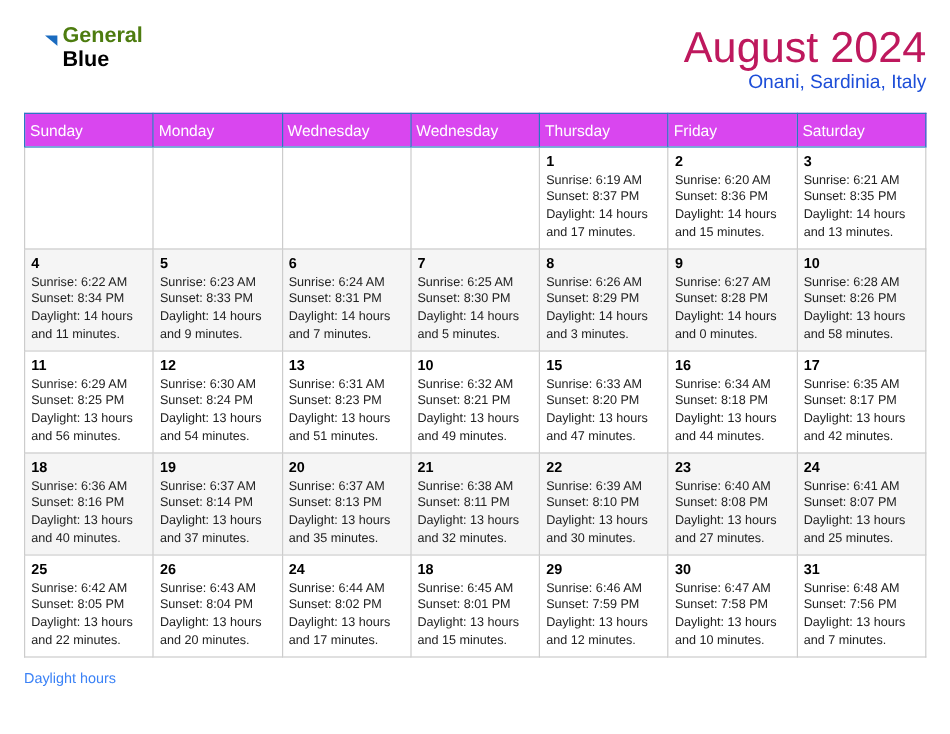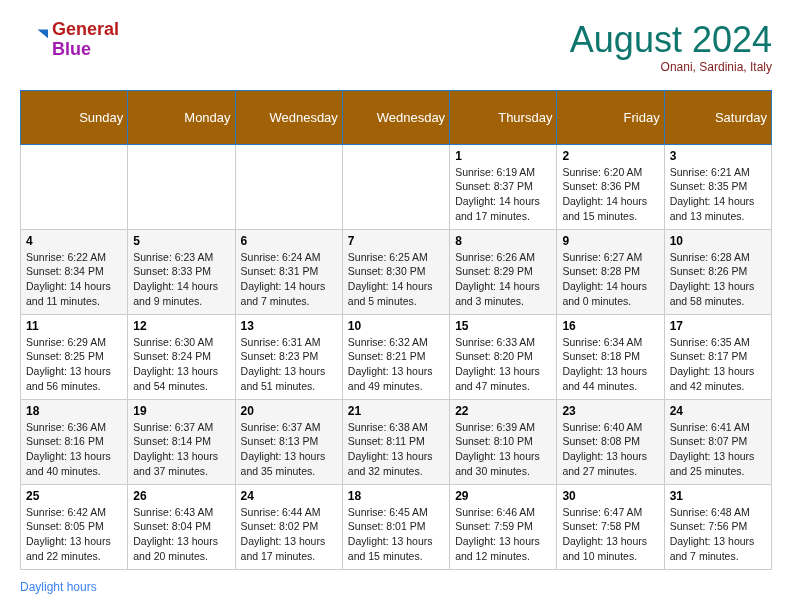--- a/index.html
+++ b/index.html
@@ -19,49 +19,49 @@
     .logo {
       display: flex;
       align-items: center;
       gap: 4px;
     }
     .logo-text {
       font-size: 18px;
       font-weight: bold;
       line-height: 1.1;
     }
-    .logo-general { color: #b91c1c; }
-    .logo-blue { color: #a21caf; }
+    .logo-general { color: #4d7c0f; }
+    .logo-blue { color: #000000; }
     .logo-icon {
       width: 28px;
       height: 28px;
     }
     .title-block {
       text-align: right;
     }
     .month-year {
       font-size: 36px;
       font-weight: normal;
-      color: #0f766e;
+      color: #be185d;
       line-height: 1.1;
     }
     .location {
-      font-size: 12px;
-      color: #7f1d1d;
+      font-size: 16px;
+      color: #1d4ed8;
     }
     .calendar {
       width: 100%;
       border-collapse: collapse;
       font-size: 11px;
     }
     .calendar th {
-      background-color: #a16207;
+      background-color: #d946ef;
       color: #fff;
-      padding: 19px 4px;
-      text-align: right;
+      padding: 6px 4px;
+      text-align: left;
       font-size: 13px;
       font-weight: normal;
       border: 1px solid #2979c2;
     }
     .calendar td {
       border: 1px solid #ccc;
       padding: 4px 5px;
       vertical-align: top;
       width: calc(100% / 7);
       min-height: 80px;

